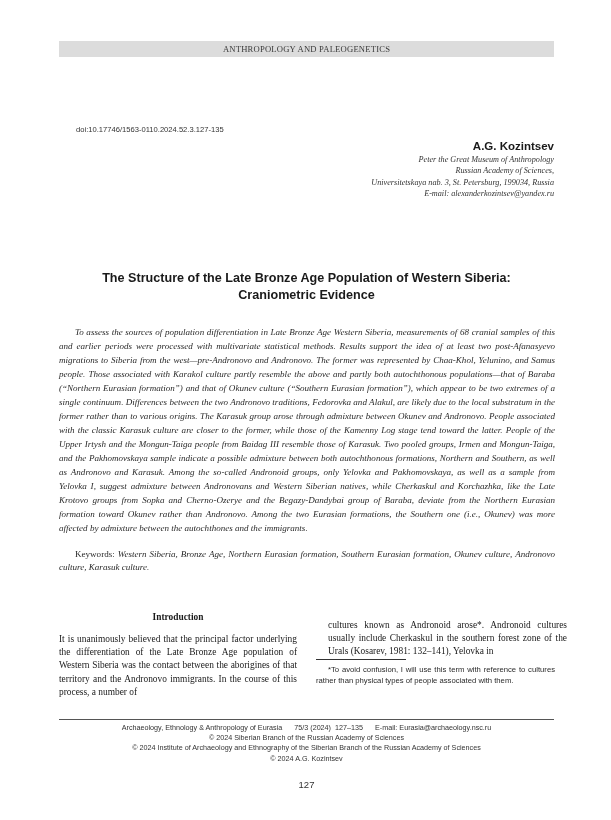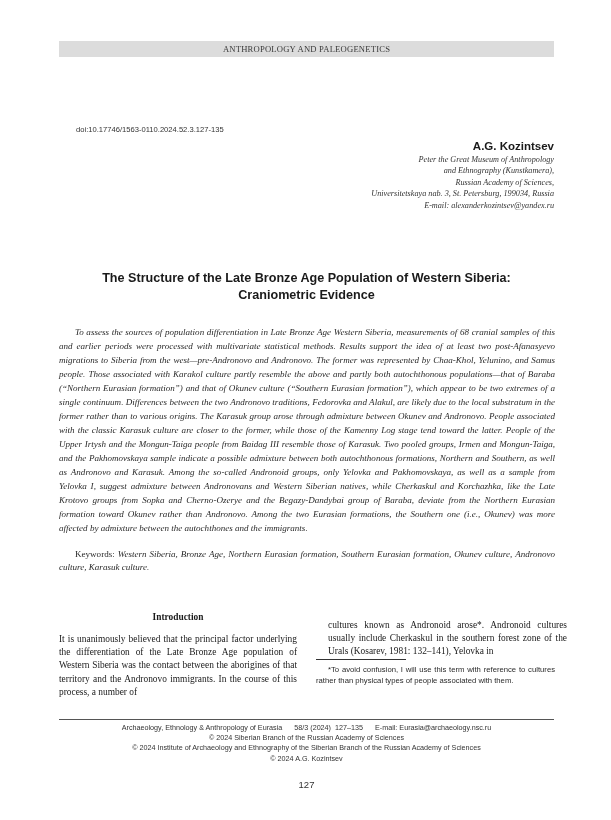--- a/index.html
+++ b/index.html
@@ -93,21 +93,20 @@
 
 <div class="abs section-bar">
   <span>ANTHROPOLOGY AND PALEOGENETICS</span>
 </div>
 
 <div class="abs doi">doi:10.17746/1563-0110.2024.52.3.127-135</div>
 
 <div class="abs author-block">
   <div class="author-name">A.G. Kozintsev</div>
   <div class="affil-line">Peter the Great Museum of Anthropology</div>
-  <div class="affil-line">and Ethnography (Kunstkamera),</div>
   <div class="affil-line">Russian Academy of Sciences,</div>
   <div class="affil-line">Universitetskaya nab. 3, St. Petersburg, 199034, Russia</div>
   <div class="affil-line">E-mail: alexanderkozintsev@yandex.ru</div>
 </div>
 
 <div class="abs title">
   <div>The Structure of the Late Bronze Age Population of Western Siberia:</div>
   <div>Craniometric Evidence</div>
 </div>
 
@@ -120,20 +119,20 @@
 <p class="abs col-left">It is unanimously believed that the principal factor underlying the differentiation of the Late Bronze Age population of Western Siberia was the contact between the aborigines of that territory and the Andronovo immigrants. In the course of this process, a number of</p>
 
 <p class="abs col-right">cultures known as Andronoid arose*. Andronoid cultures usually include Cherkaskul in the southern forest zone of the Urals (Kosarev, 1981: 132–141), Yelovka in</p>
 
 <div class="abs footnote-rule"></div>
 <p class="abs footnote">*To avoid confusion, I will use this term with reference to cultures rather than physical types of people associated with them.</p>
 
 <div class="abs footer-rule"></div>
 <div class="abs footer">
   <div>
-    <span>Archaeology, Ethnology &amp; Anthropology of Eurasia</span><span class="sp"></span><span>58/3 (2024)</span>&nbsp;&nbsp;<span>127–135</span><span class="sp"></span><span>E-mail: Eurasia@archaeology.nsc.ru</span>
+    <span>Archaeology, Ethnology &amp; Anthropology of Eurasia</span><span class="sp"></span><span>75/3 (2024)</span>&nbsp;&nbsp;<span>127–135</span><span class="sp"></span><span>E-mail: Eurasia@archaeology.nsc.ru</span>
   </div>
   <div>© 2024  Siberian Branch of the Russian Academy of Sciences</div>
   <div>© 2024  Institute of Archaeology and Ethnography of the Siberian Branch of the Russian Academy of Sciences</div>
   <div>© 2024  A.G. Kozintsev</div>
 </div>
 
 <div class="abs page-number">127</div>
 
 </body></html>

